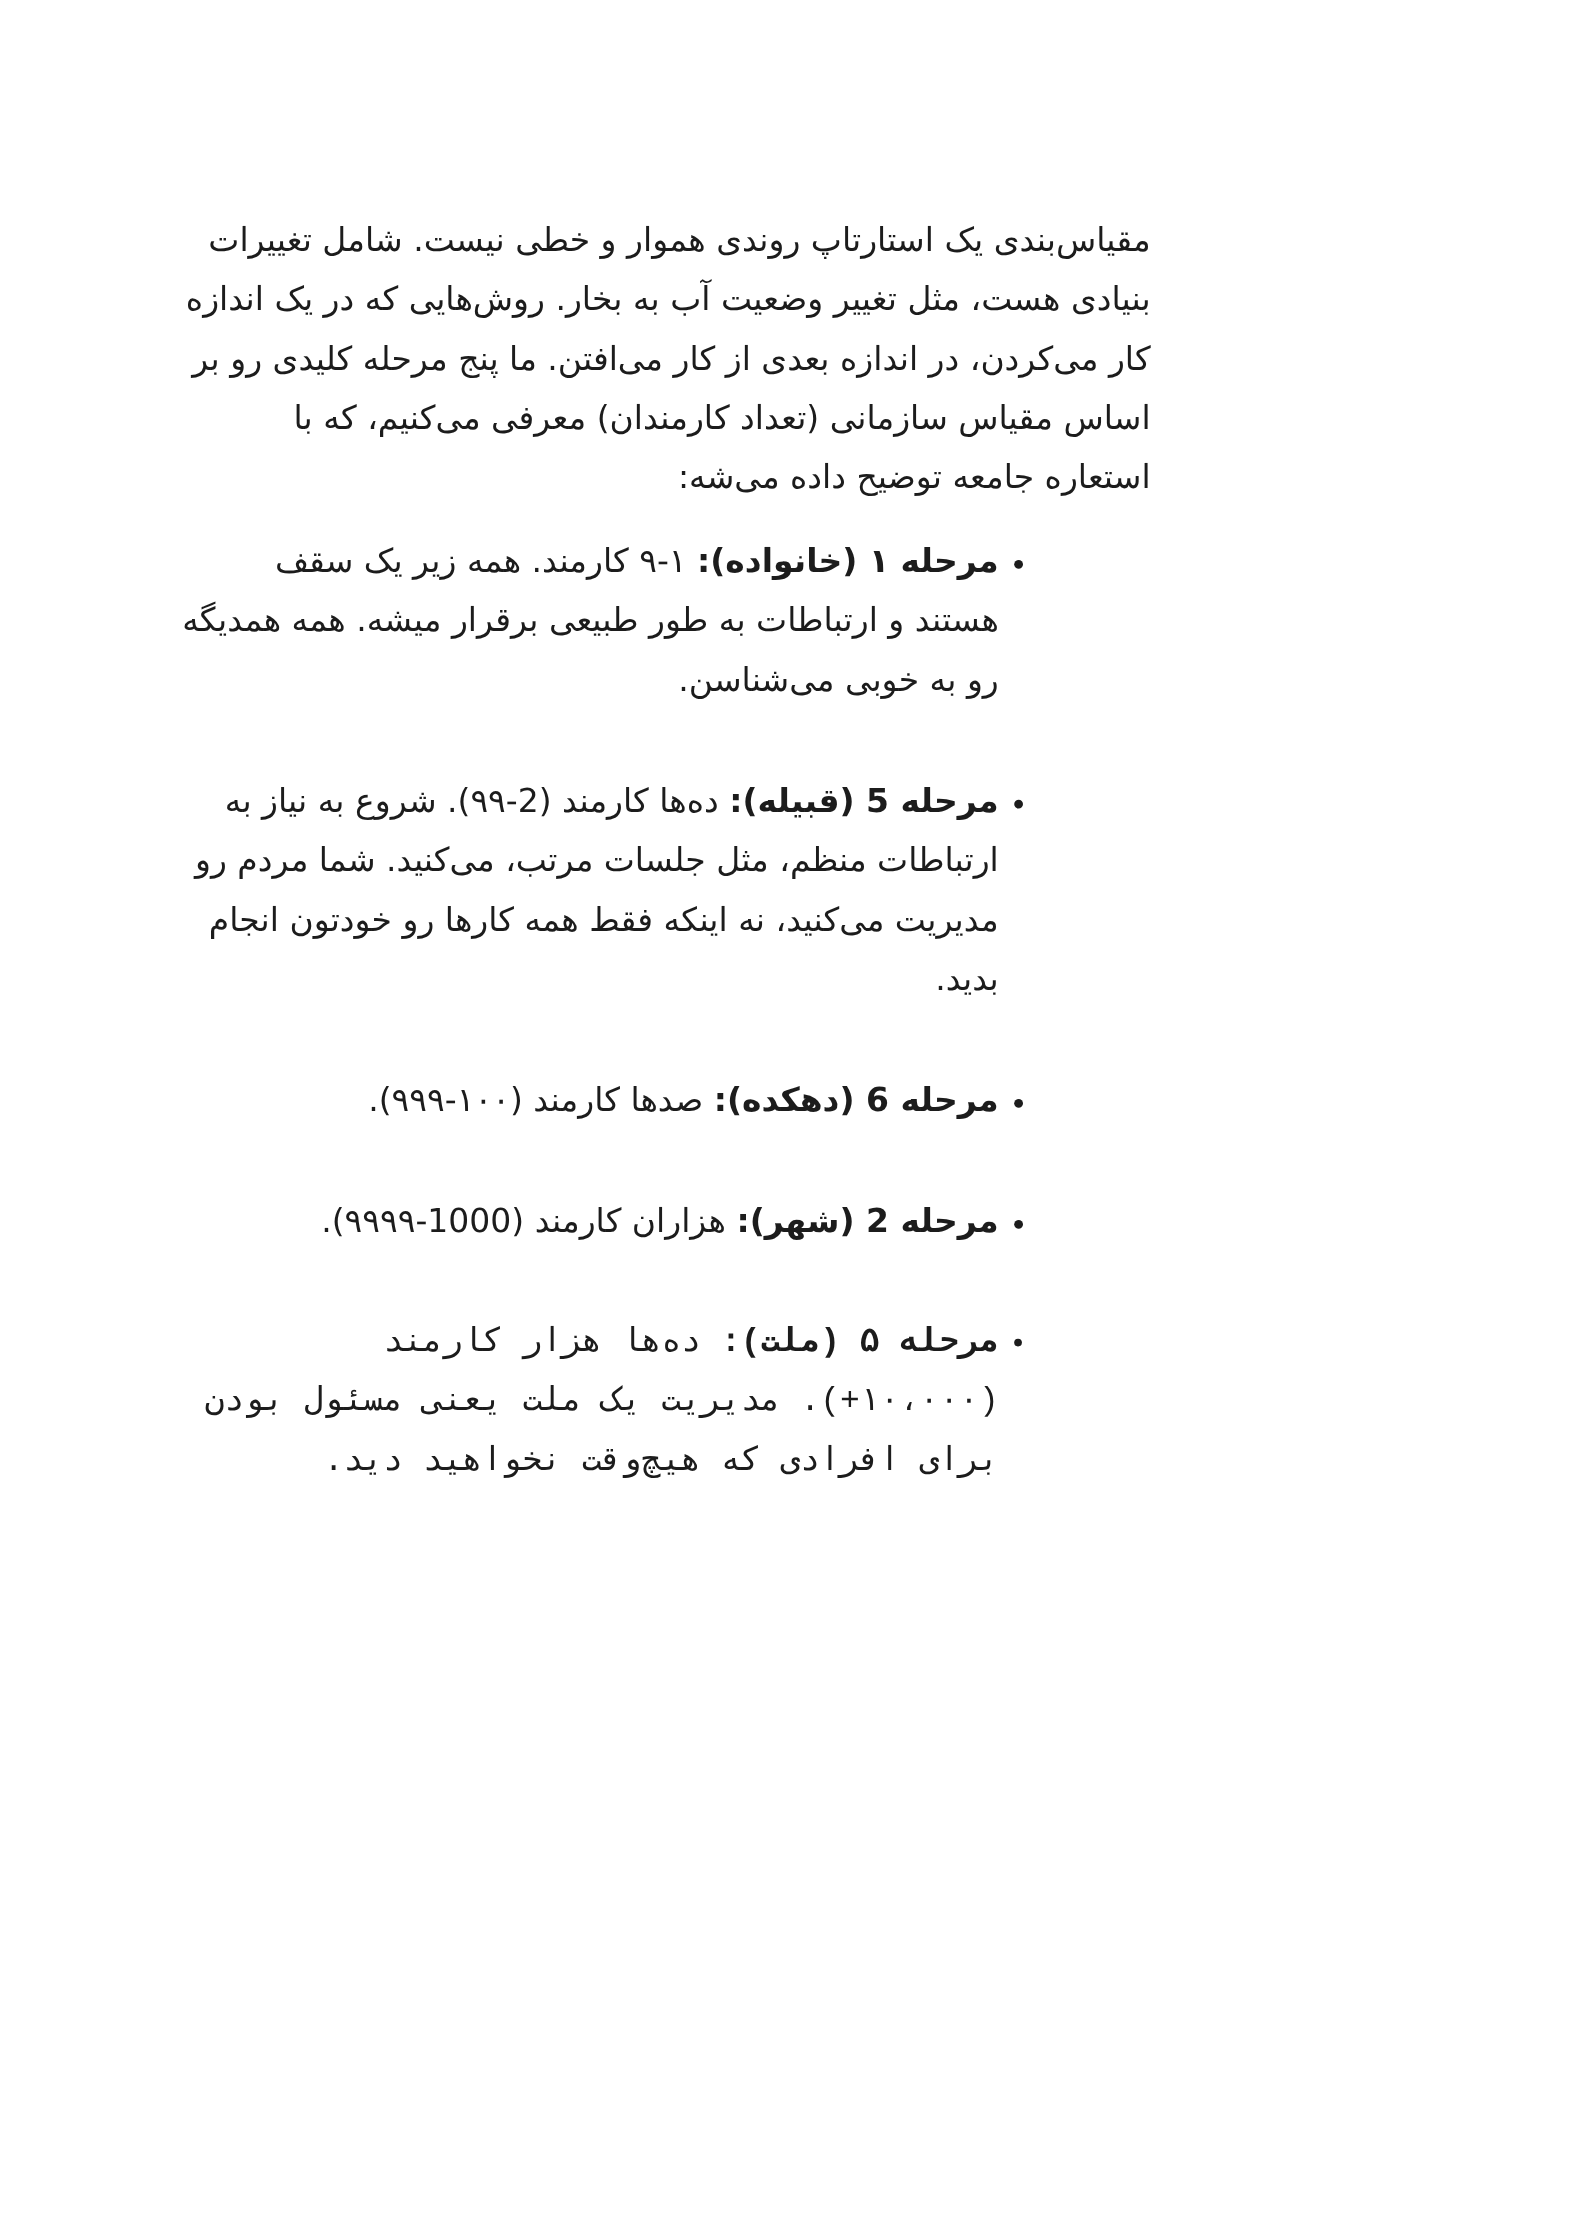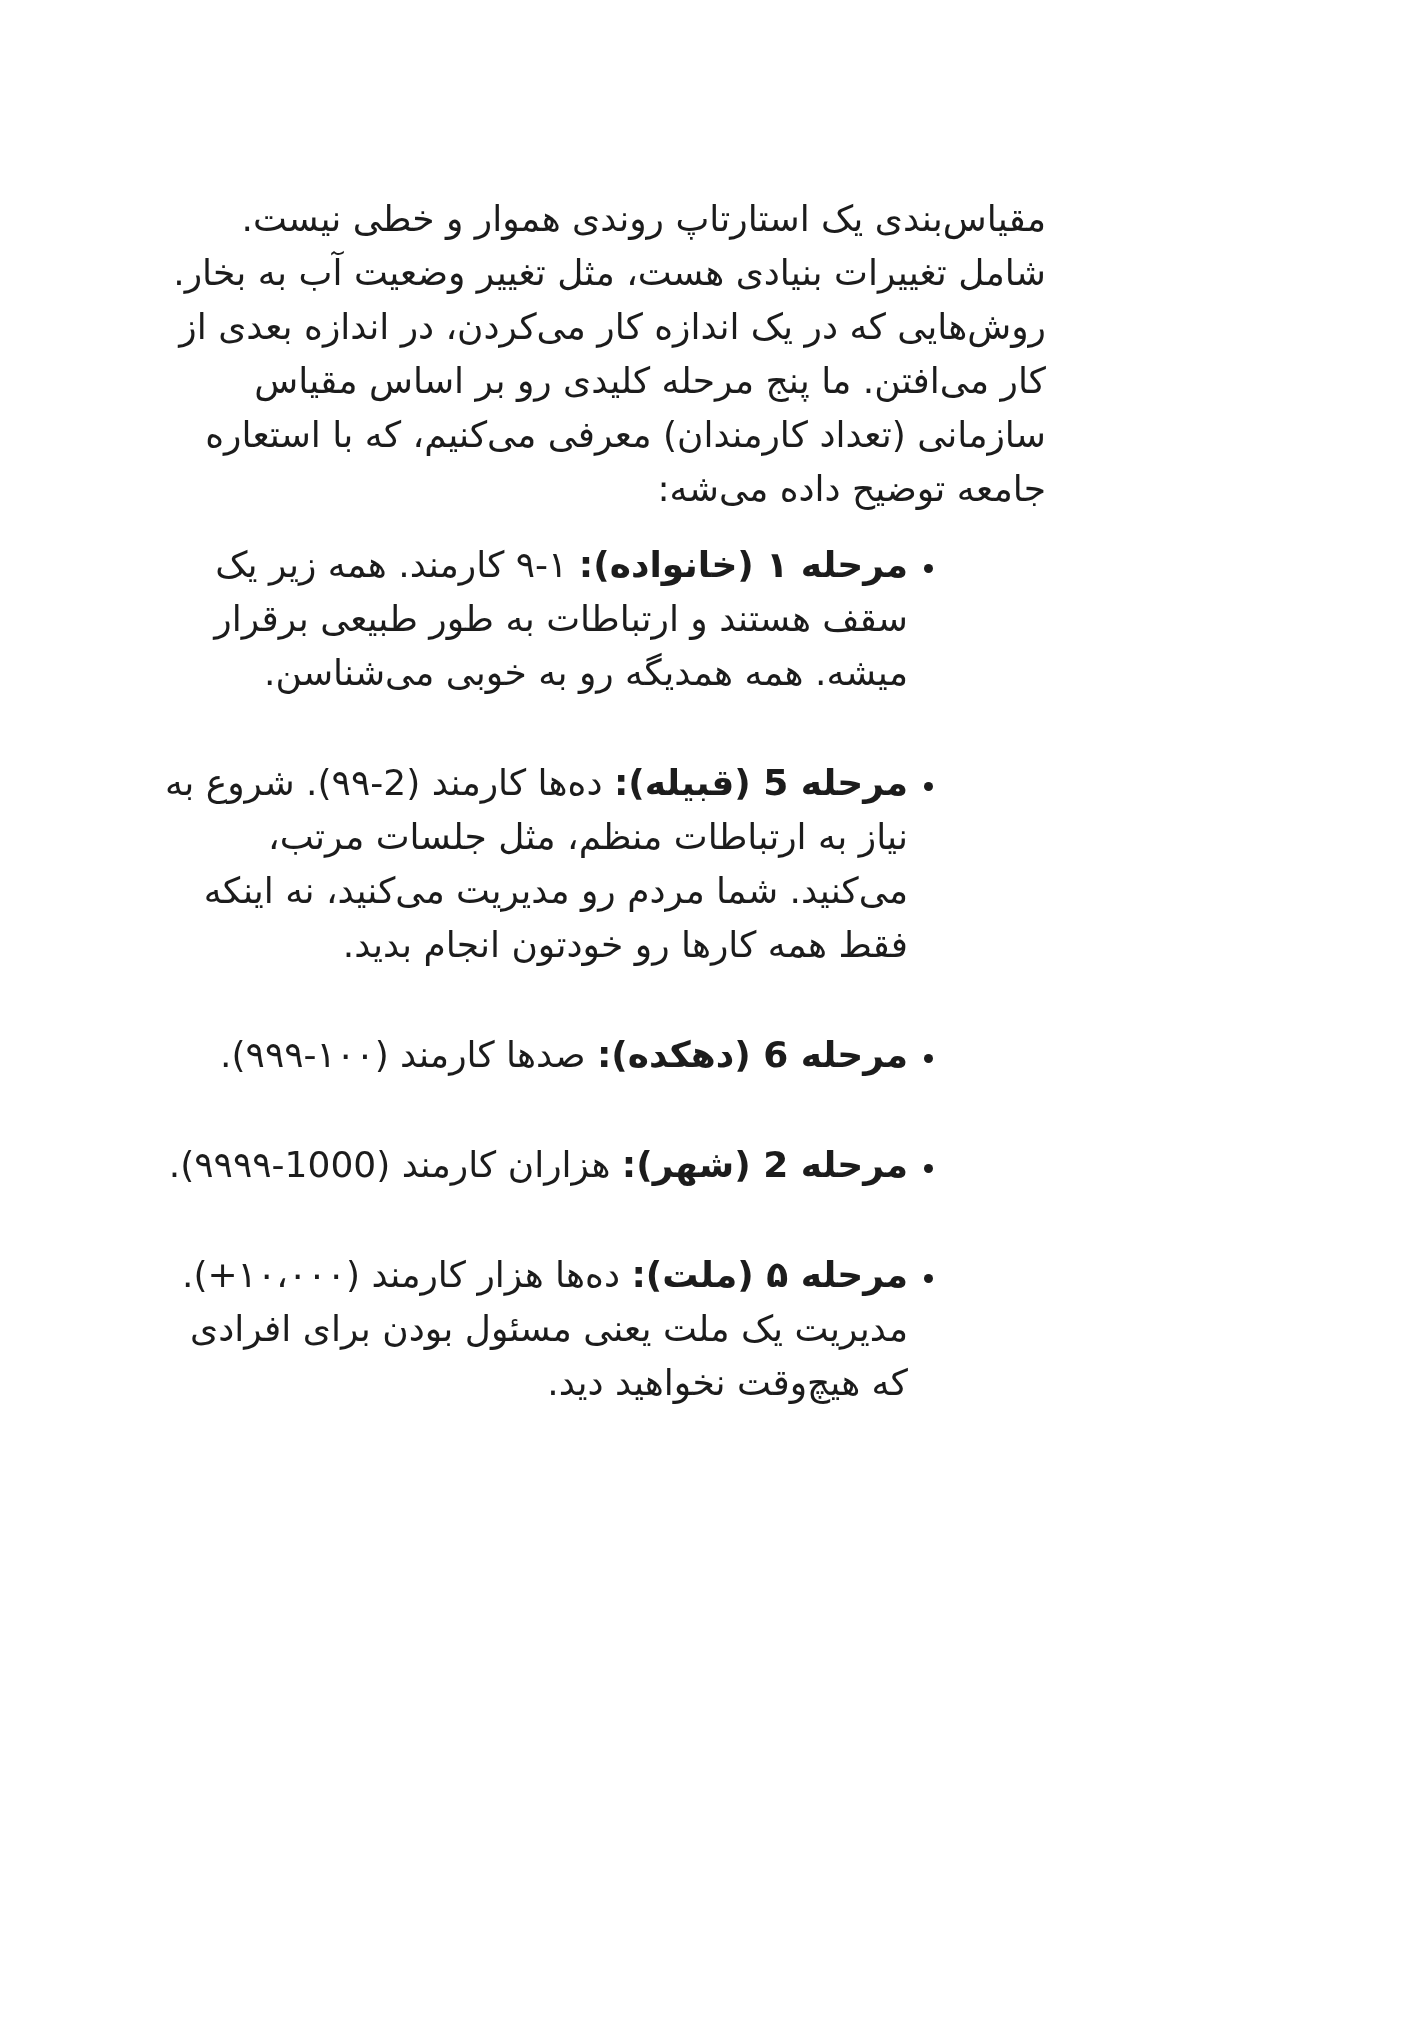--- a/index.html
+++ b/index.html
@@ -21,36 +21,37 @@
     height: 2028px;
     background: #ffffff;
     direction: rtl;
   }
   .content {
     position: absolute;
     top: 192px;
     right: 382px;
     width: 882px;
     text-align: right;
-    font-size: 36px;
+    font-size: 30px;
     line-height: 54px;
   }
   .intro {
     margin: 0 0 22px 0;
   }
   ul.stages {
     margin: 0;
     padding: 0 138px 0 0;
     list-style: disc;
   }
   ul.stages li {
     margin-bottom: 56px;
   }
   ul.stages li:last-child {
     margin-bottom: 0;
+    font-family: Liberation Mono, monospace;
   }
   ul.stages li::marker {
     color: #1c1c1c;
     font-size: 0.85em;
   }
   .stage-label {
     font-weight: bold;
   }
 </style>
 </head>

